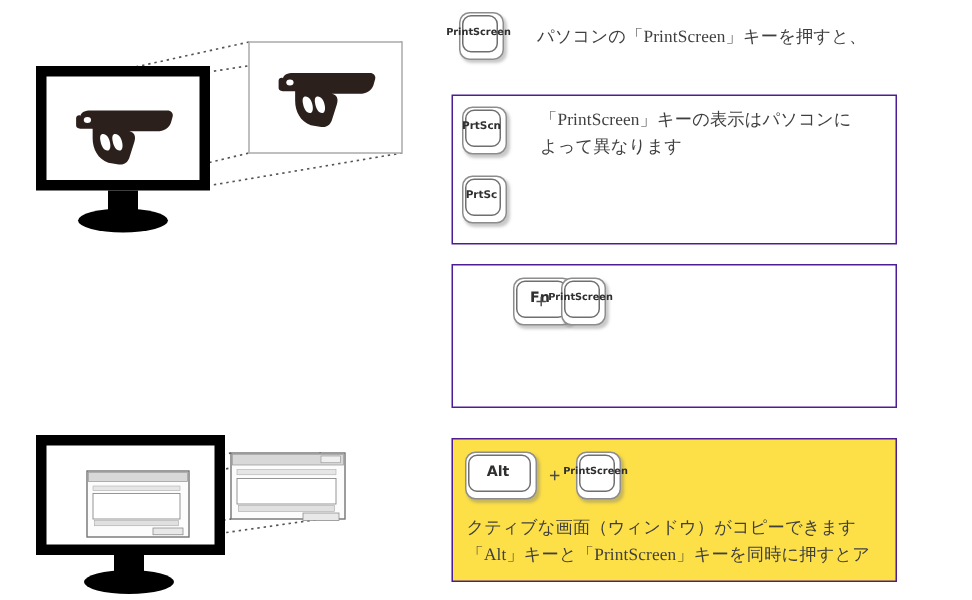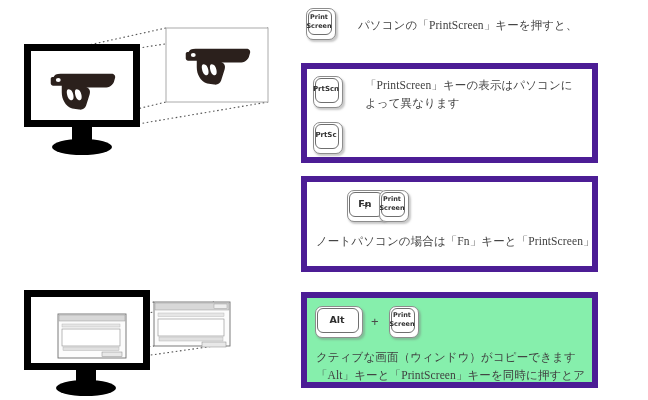--- a/index.html
+++ b/index.html
@@ -20,24 +20,24 @@
   .abs { position: absolute; }
 
   
   .info-block {
     position: absolute;
     left: 301px;
     width: 297px;
     box-sizing: border-box;
   }
   .info-block.bordered {
-    border: 6px solid #4c1d95;
+    border: 1px solid #4c1d95;
   }
   .info-block.shaded {
-    background: #86efac;
+    background: #fde047;
   }
 
   .block-text {
     font-family: "Liberation Serif", "DejaVu Serif", serif;
     font-size: 11.5px;
     line-height: 18px;
     color: #3f3f3f;
     letter-spacing: 0.1px;
     white-space: nowrap;
   }
@@ -71,21 +71,21 @@
     border-radius: 6px;
     background: #ffffff;
   }
   .key-label {
     position: absolute;
     left: 0;
     top: 0;
     right: 4px;
     bottom: 5px;
     display: flex;
-    flex-direction: column;
+    flex-direction: row;
     align-items: center;
     justify-content: center;
     font-family: "DejaVu Sans", "Liberation Sans", sans-serif;
     font-weight: bold;
     color: #2f2f2f;
     text-align: center;
     pointer-events: none;
   }
   .key-label span { display: block; }
 
@@ -233,21 +233,20 @@
     <div class="key key-size-sm" style="width:30px;height:32px;">
       <div class="key-outer"></div>
       <div class="key-inner"></div>
       <div class="key-label">
         <span>Print</span>
         <span>Screen</span>
       </div>
     </div>
   </div>
   <div class="abs block-text" style="left:9px; top:50px;">
-    <div>ノートパソコンの場合は「Fn」キーと「PrintScreen」</div>
   </div>
 </div>
 
 <div class="info-block bordered shaded" style="top:292px; height:96px;">
   <div class="abs" style="left:8px; top:8px; width:48px; height:32px;">
     <div class="key key-size-lg" style="width:48px;height:32px;">
       <div class="key-outer"></div>
       <div class="key-inner"></div>
       <div class="key-label">
         <span>Alt</span>

